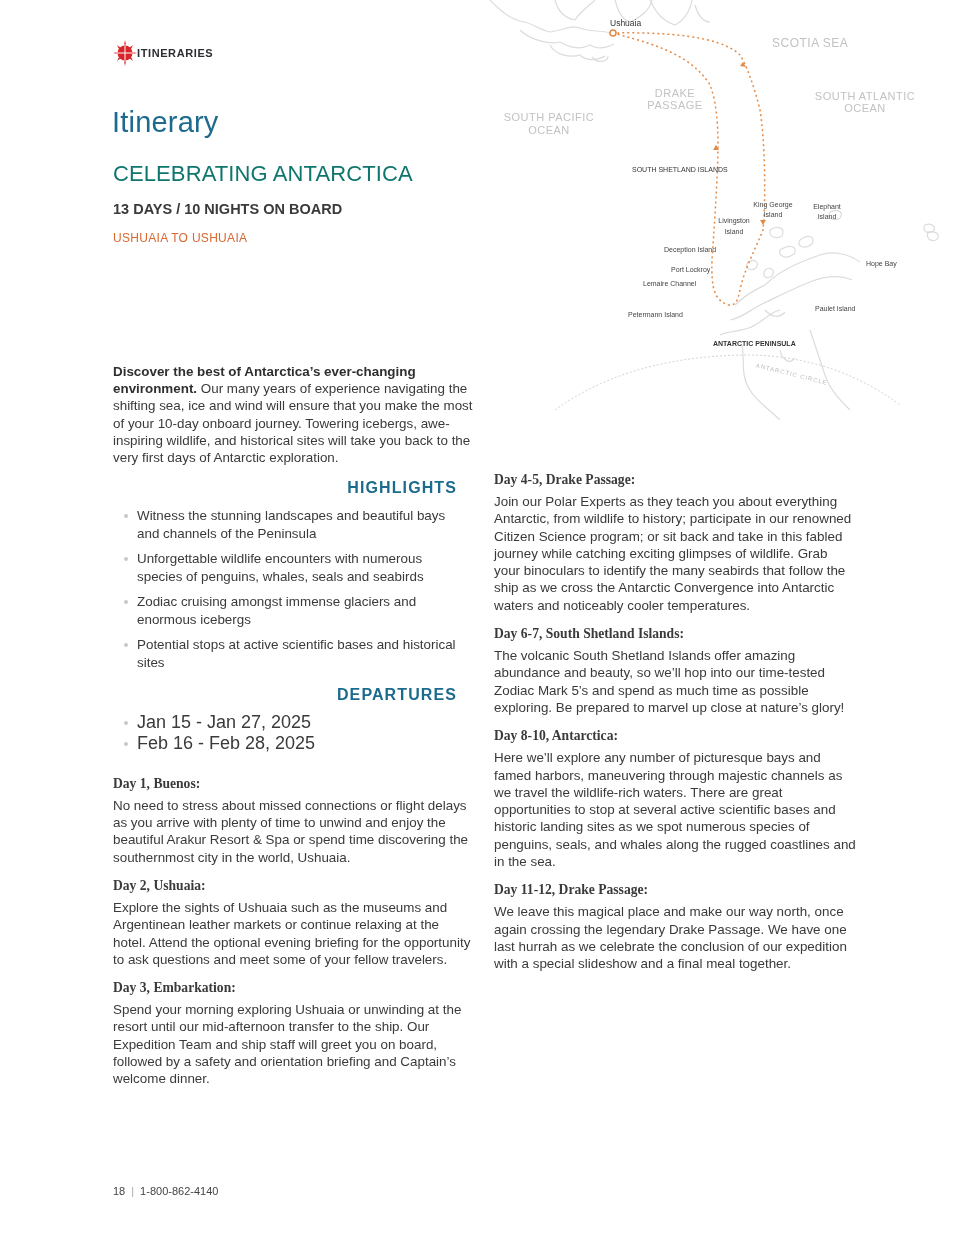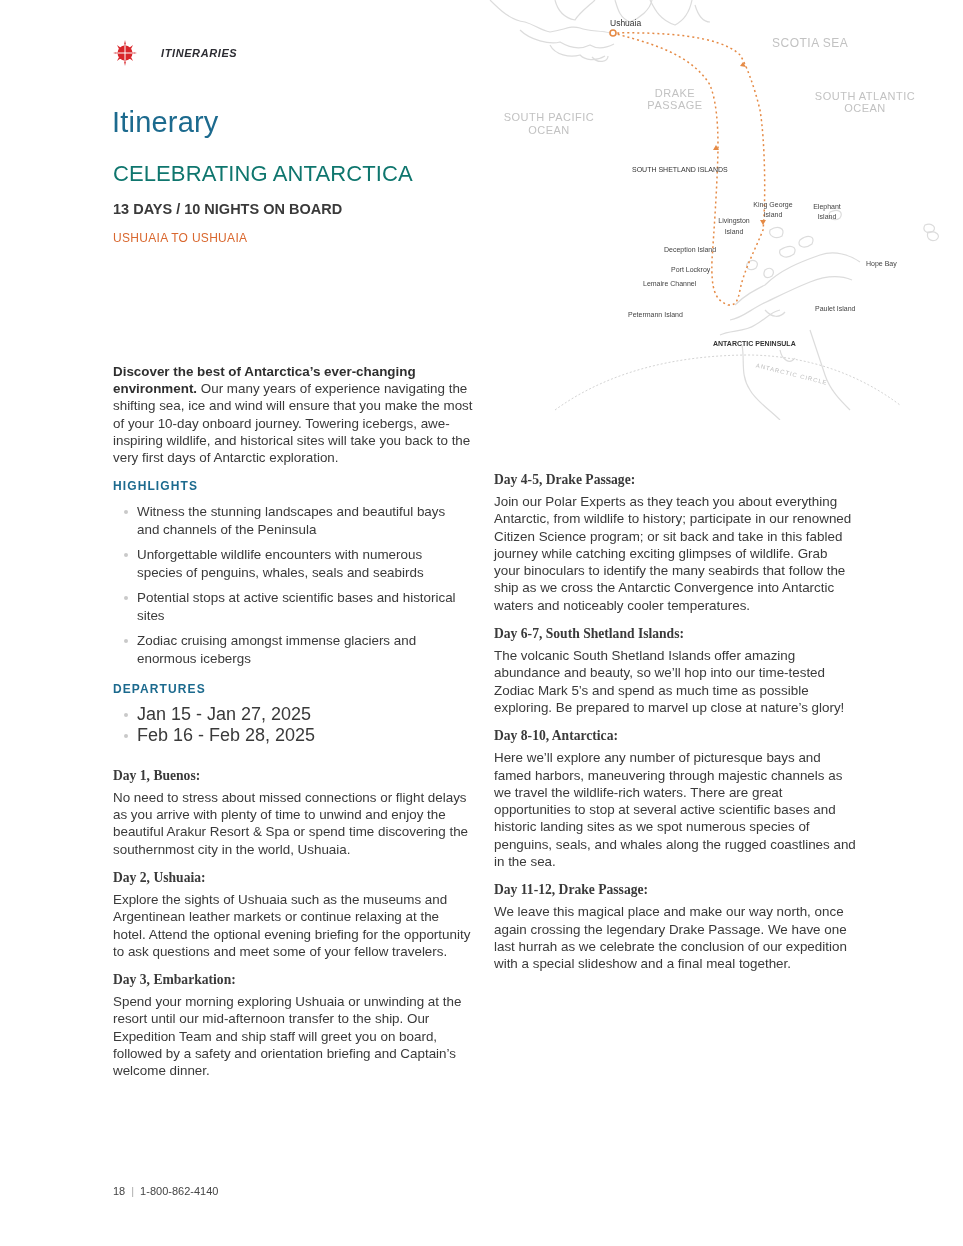--- a/index.html
+++ b/index.html
@@ -1,41 +1,41 @@
 <!DOCTYPE html>
 <html><head>
 <meta charset="utf-8">
 <style>
   html, body { margin: 0; padding: 0; background: #ffffff; }
   body { width: 963px; height: 1246px; position: relative; overflow: hidden;
          font-family: "Liberation Sans", "DejaVu Sans", sans-serif; color: #3a3a3a; }
   .abs { position: absolute; }
 
   
-  .brand { left: 113px; top: 40px; display: flex; align-items: center; gap: 24px; font-style: italic; }
+  .brand { left: 113px; top: 40px; display: flex; align-items: center; gap: 0; }
   .brand-logo { width: 24px; height: 26px; }
   .brand-label { font-size: 11px; font-weight: bold; letter-spacing: 0.6px; color: #2d2d33; }
 
   .title { left: 112px; top: 106px; font-size: 29px; color: #1c6a8e; font-weight: normal; letter-spacing: 0.2px; }
   .subtitle { left: 113px; top: 161px; font-size: 22px; color: #0f766e; letter-spacing: 0.1px; }
   .duration { left: 113px; top: 201px; font-size: 14.5px; font-weight: bold; color: #3a3a3a; }
   .route { left: 113px; top: 231px; font-size: 12px; color: #d9672e; letter-spacing: 0.3px; }
 
   
   .map { left: 480px; top: 0; width: 483px; height: 420px; }
   .map text { font-family: "Liberation Sans", sans-serif; }
 
   
   .col-left { left: 113px; top: 363px; width: 360px; }
   .col-right { left: 494px; top: 472px; width: 362px; }
 
   .intro { font-size: 13.4px; line-height: 17.2px; color: #3a3a3a; margin: 0; }
   .intro b { color: #2f2f2f; }
 
-  .section-head { font-size: 12px; font-weight: bold; color: #1c6a8e; letter-spacing: 1.1px; margin: 0; }
+  .section-head { font-size: 16px; font-weight: bold; color: #1c6a8e; letter-spacing: 1.1px; margin: 16px; text-align: right; }
   .bullets { list-style: none; margin: 10px; padding: 0; }
   .bullets li { position: relative; padding-left: 14px; font-size: 13.4px; line-height: 17.5px; color: #3a3a3a; }
   .bullets li::before { content: ""; position: absolute; left: 1px; top: 7px; width: 4px; height: 4px; border-radius: 50%; background: #c9c9c9; }
   .hl li { margin-bottom: 8px; }
   .dep li { margin-bottom: 3.5px; font-size: 18px; }
 
   .day-head { font-size: 13.6px; font-weight: bold; color: #3a3a3a; margin: 0 0 5px 0; font-family: Liberation Serif, serif; }
   .day-body { font-size: 13.4px; line-height: 17.3px; color: #3a3a3a; margin: 0; }
   .day { margin-bottom: 12px; }
 
@@ -134,22 +134,22 @@
   <text x="233" y="346" font-size="7" font-weight="bold" fill="#333">ANTARCTIC PENINSULA</text>
 </svg>
 
 <div class="abs col-left">
   <p class="intro"><b>Discover the best of Antarctica’s ever-changing environment.</b><span> Our many years of experience navigating the shifting sea, ice and wind will ensure that you make the most of your 10-day onboard journey. Towering icebergs, awe-inspiring wildlife, and historical sites will take you back to the very first days of Antarctic exploration.</span></p>
 
   <h3 class="section-head" style="margin-top:13px; margin-bottom:9px;">HIGHLIGHTS</h3>
   <ul class="bullets hl">
     <li>Witness the stunning landscapes and beautiful bays and channels of the Peninsula</li>
     <li>Unforgettable wildlife encounters with numerous species of penguins, whales, seals and seabirds</li>
+    <li>Zodiac cruising amongst immense glaciers and enormous icebergs</li>
     <li>Potential stops at active scientific bases and historical sites</li>
-    <li>Zodiac cruising amongst immense glaciers and enormous icebergs</li>
   </ul>
 
   <h3 class="section-head" style="margin-top:15px; margin-bottom:4px;">DEPARTURES</h3>
   <ul class="bullets dep">
     <li>Jan 15 - Jan 27, 2025</li>
     <li>Feb 16 - Feb 28, 2025</li>
   </ul>
 
   <div style="height:13px;"></div>
   <div class="day">

